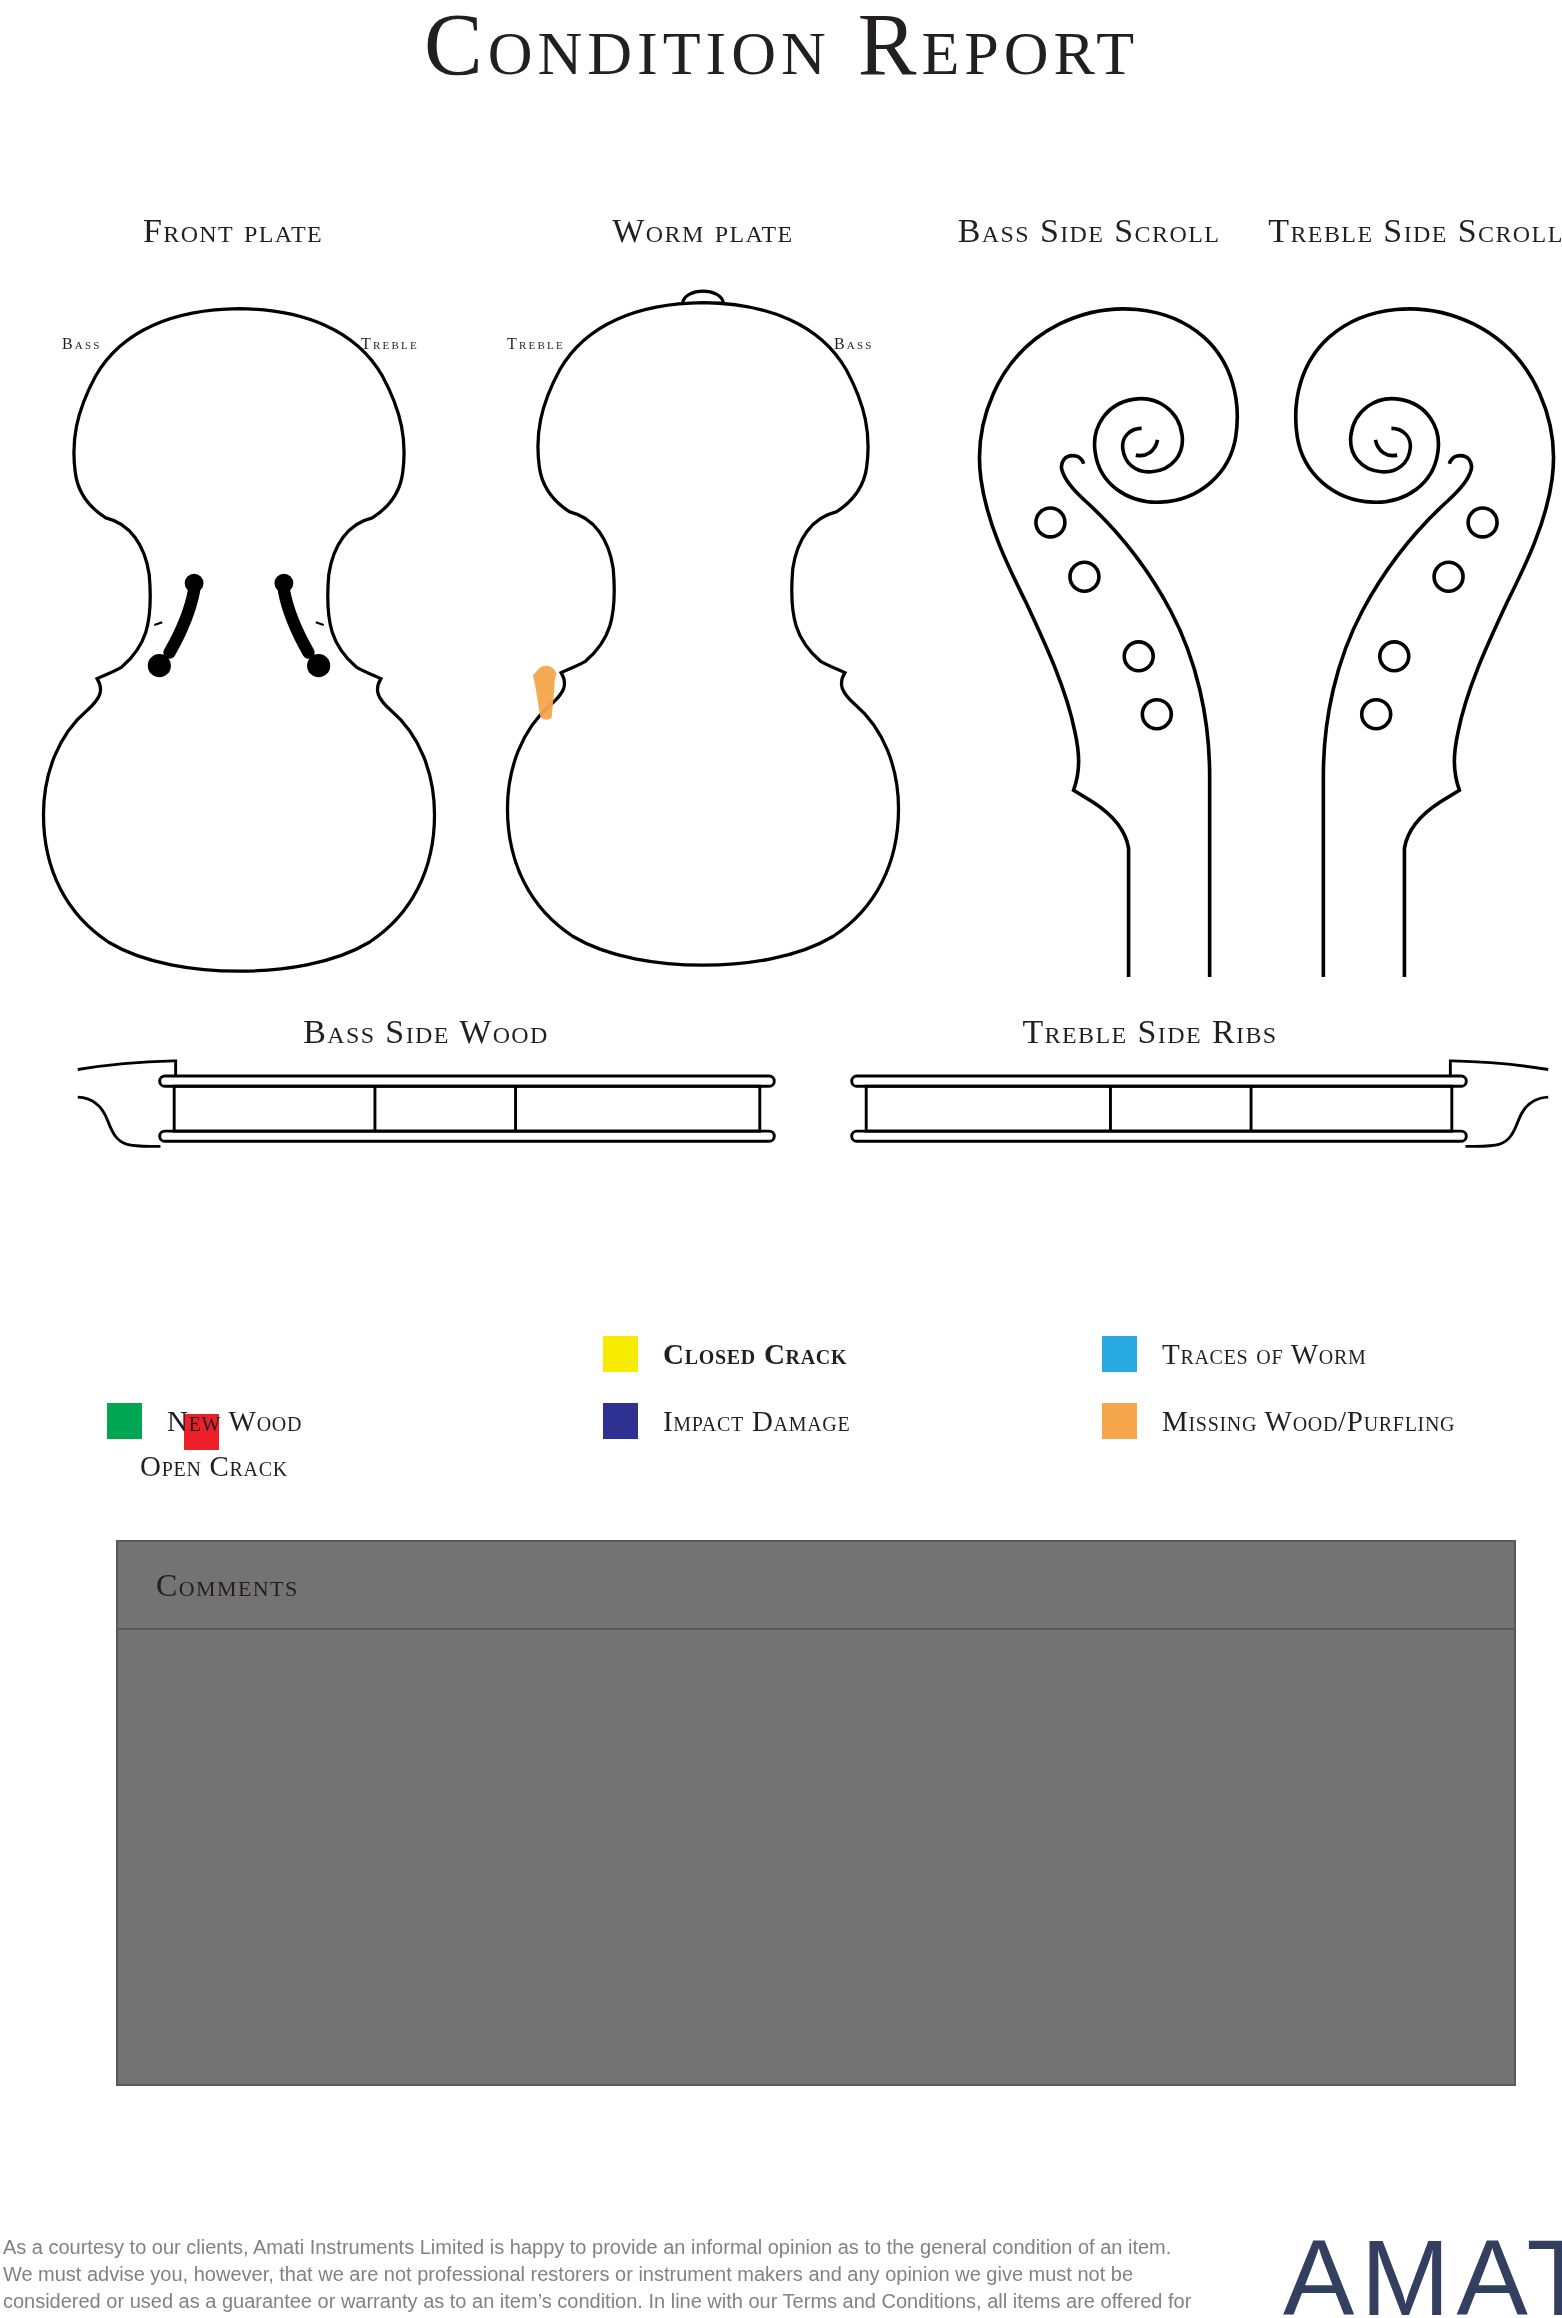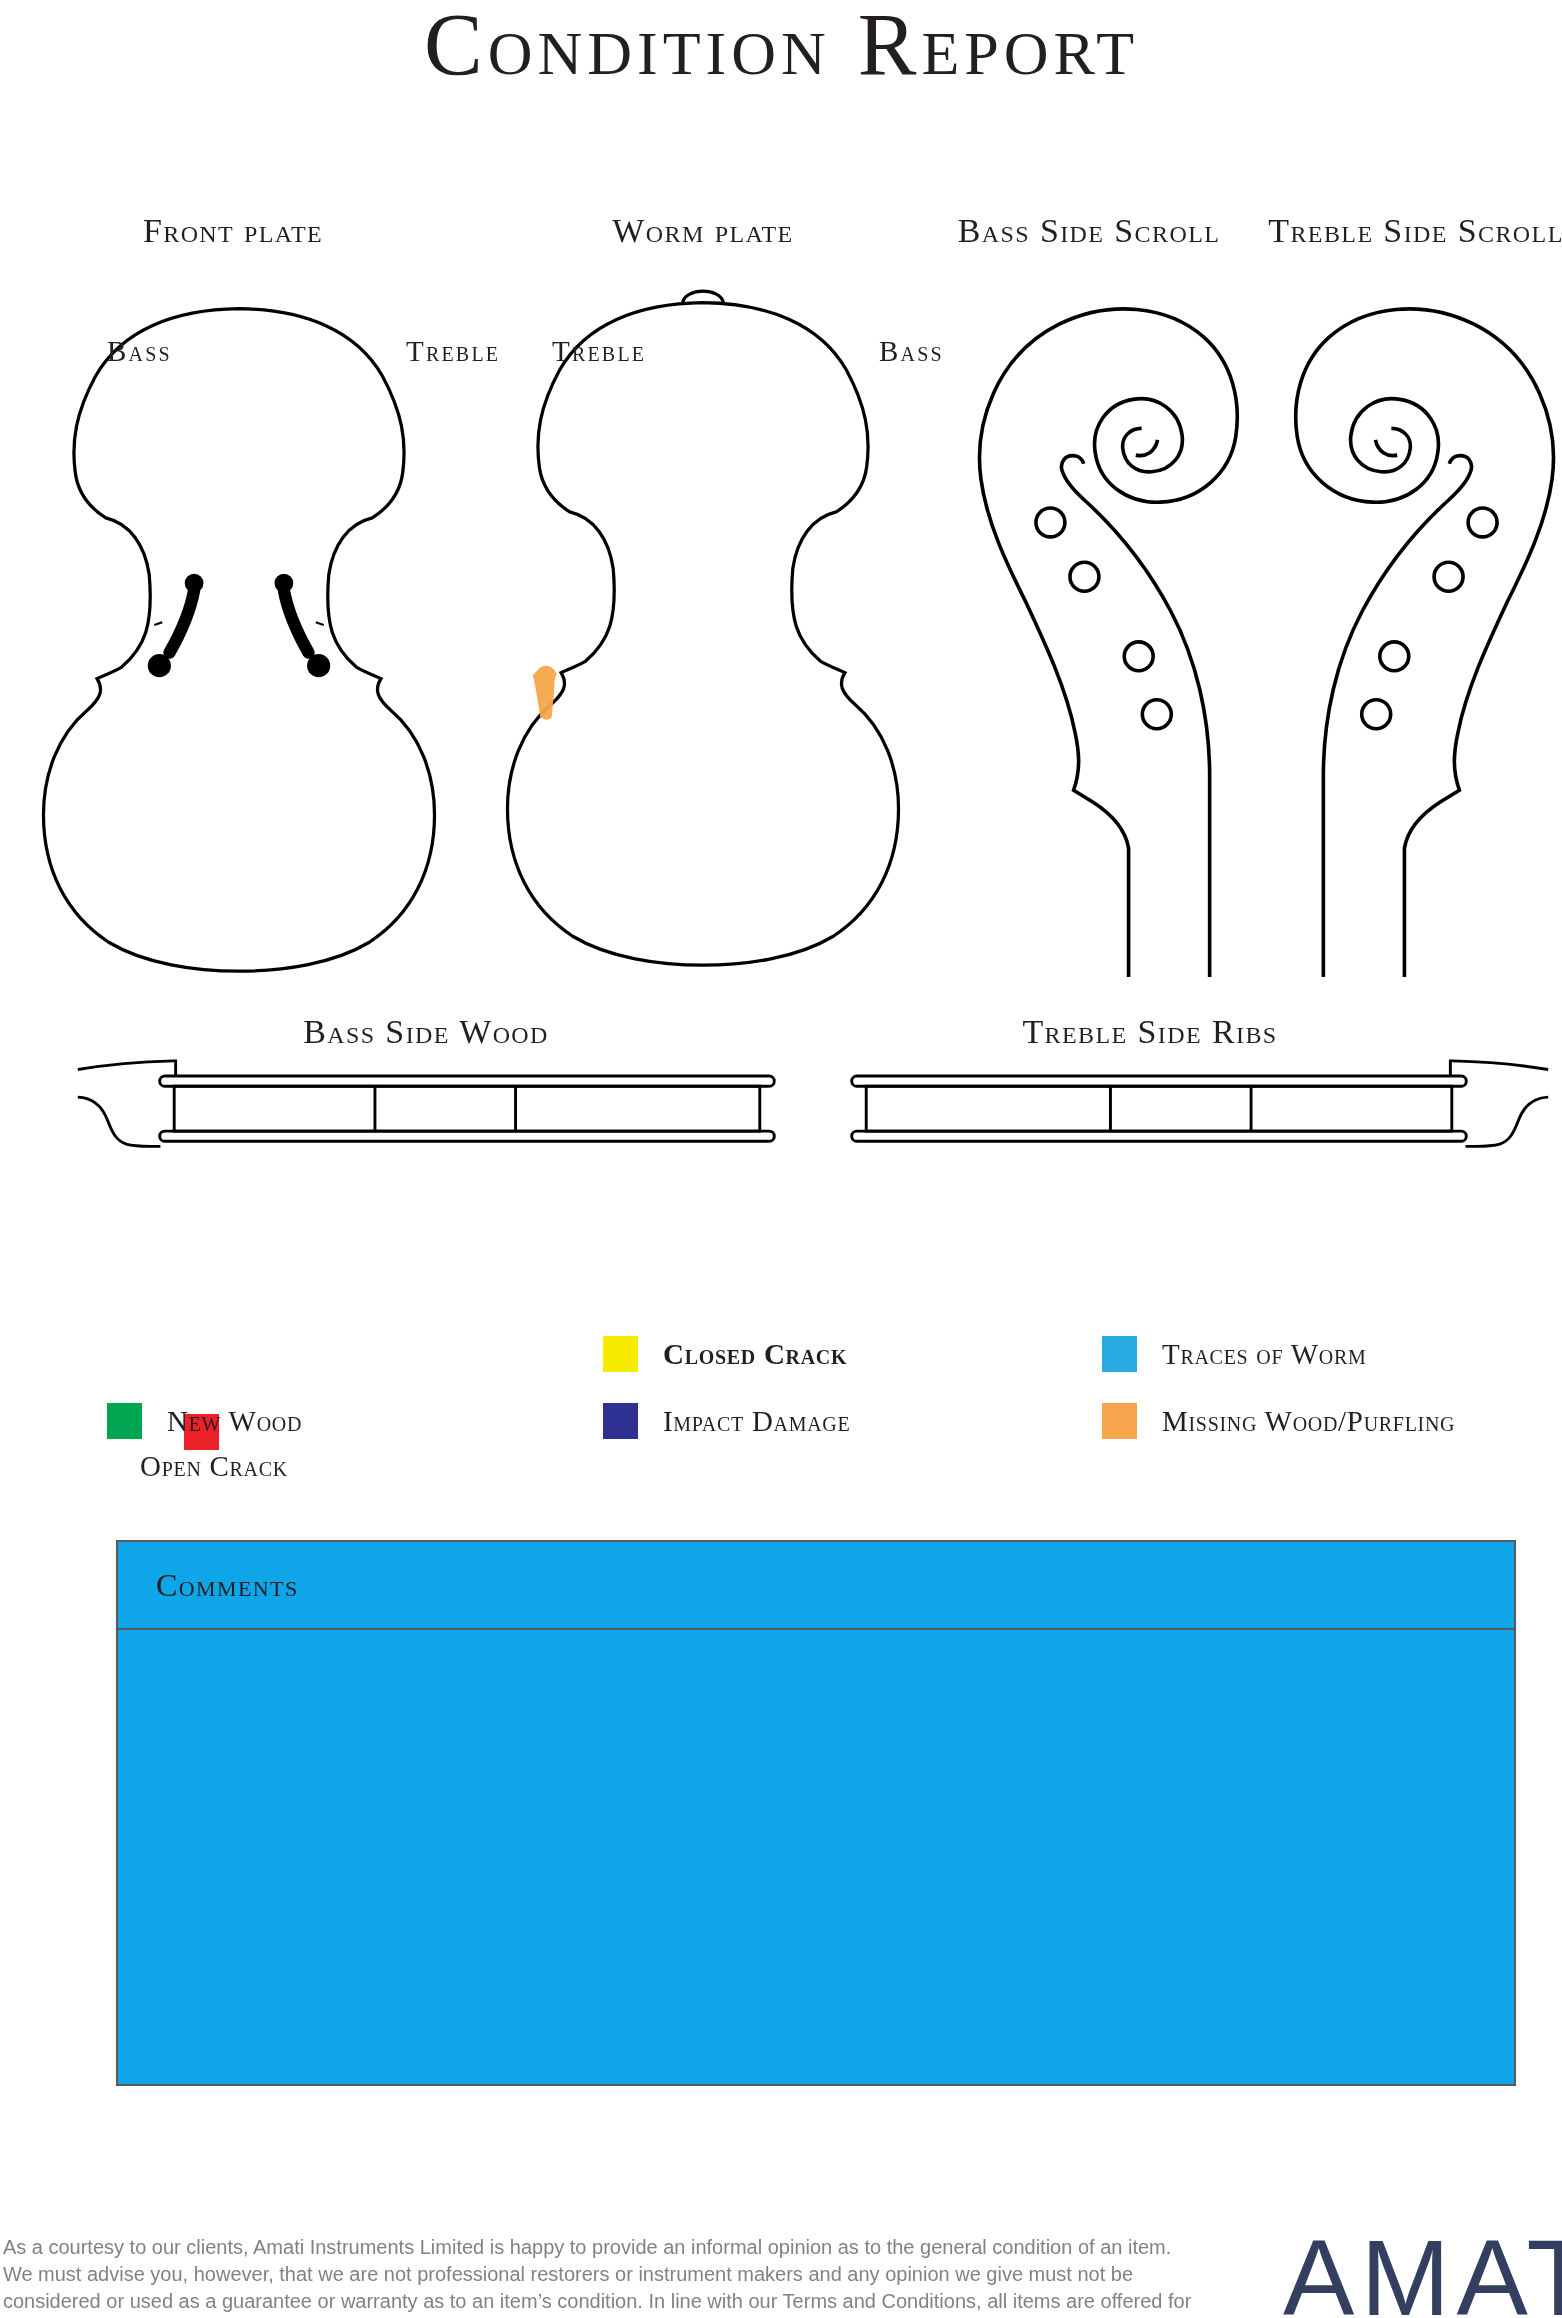--- a/index.html
+++ b/index.html
@@ -3,31 +3,31 @@
 <meta charset="utf-8">
 <style>
   html,body{margin:0;padding:0;background:#fff;}
   .page{position:relative;width:1563px;height:2319px;background:#ffffff;overflow:hidden;
         font-family:"Liberation Serif", serif;color:#231f20;}
   .sc{font-variant:small-caps;}
   .page-title{position:absolute;top:-5.8px;left:0;width:100%;text-align:center;
       font-size:88px;letter-spacing:5px;font-weight:400;}
   .sec-head{position:absolute;font-size:34px;letter-spacing:1.4px;white-space:nowrap;
       transform:translateX(-50%);}
-  .side-label{position:absolute;font-size:29px;letter-spacing:2.2px;white-space:nowrap;margin-left:45px;}
+  .side-label{position:absolute;font-size:16px;letter-spacing:2.2px;white-space:nowrap;}
   svg{position:absolute;display:block;}
   .outline{fill:none;stroke:#000;stroke-width:4.5;}
   .outline-s{fill:none;stroke:#000;stroke-width:5;}
   .ink{fill:#000;}
   .legend-item{position:absolute;height:36px;display:flex;align-items:center;}
   .swatch{width:35px;height:36px;flex:0 0 auto;}
   .legend-label{margin-left:25px;font-size:29px;letter-spacing:0.7px;white-space:nowrap;}
   .legend-label.bold{font-weight:700;}
   .comments-box{position:absolute;left:116px;top:1540px;width:1400px;height:546px;
-      border:2.2px solid #58595b;box-sizing:border-box;background:#0ea5e9;}
+      border:2.2px solid #58595b;box-sizing:border-box;background:#737373;}
   .comments-head{height:86px;border-bottom:2.2px solid #58595b;display:flex;align-items:center;}
   .comments-title{margin-left:38px;font-size:32px;letter-spacing:1.4px;}
   .comments-body{width:100%;height:458px;}
   .footer-text{position:absolute;left:2.9px;top:2234px;width:1203px;
       font-family:"Liberation Sans", sans-serif;font-size:20px;line-height:27px;color:#818285;}
   .logo{position:absolute;left:1283px;top:2216px;font-family:"Liberation Sans", sans-serif;
       font-weight:300;font-size:107px;letter-spacing:6.5px;color:#333f5f;white-space:nowrap;}
 </style>
 </head>
 <body>

